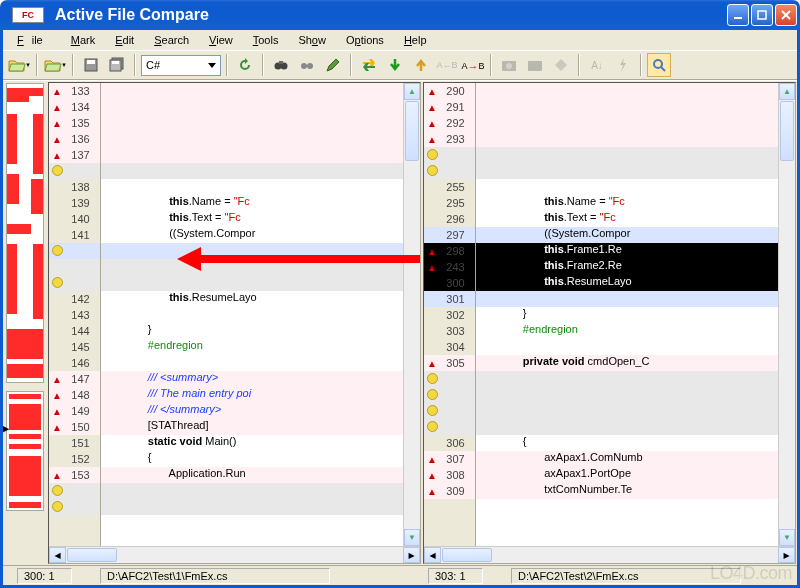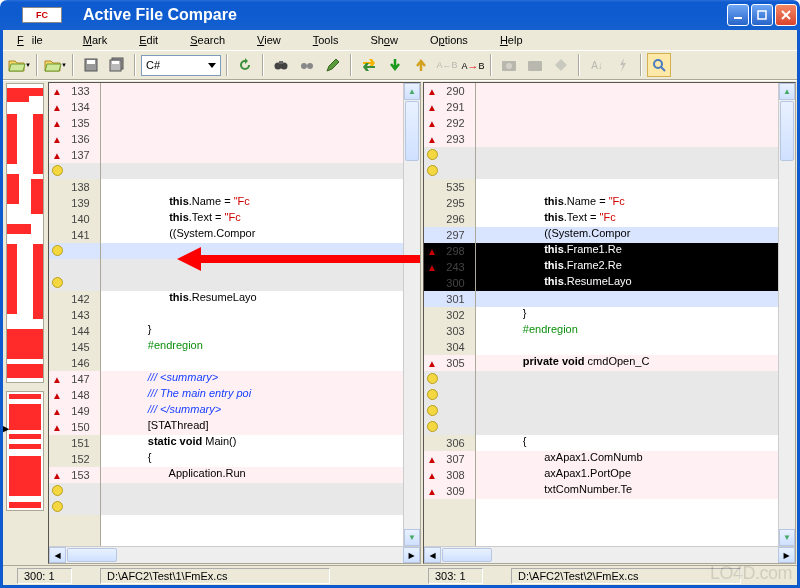--- a/index.html
+++ b/index.html
@@ -1,30 +1,30 @@
 <!DOCTYPE html>
 <html><head>
 <meta charset="utf-8">
 <style>
 * { margin: 0; padding: 0; box-sizing: border-box; font-family: "Tahoma", sans-serif; font-size: 11px; }
 body { width: 800px; height: 588px; background: #fff; position: relative; overflow: hidden; }
 
 
 .titlebar { height: 30px; background: linear-gradient(to bottom, #2a6fd9 0%, #0d5bcf 8%, #0d5bcf 50%, #1560d0 100%); display: flex; align-items: center; padding: 0 3px; border-top-left-radius: 7px; border-top-right-radius: 7px; }
-.titlebar .app-icon { width: 40px; height: 16px; margin: 0 19px; background: #fff; display: inline-flex; align-items: center; justify-content: center; font-size: 9px; color: #c00; font-weight: bold; border: 1px solid #888; }
+.titlebar .app-icon { width: 32px; height: 16px; margin: 0 9px; background: #fff; display: inline-flex; align-items: center; justify-content: center; font-size: 9px; color: #c00; font-weight: bold; border: 1px solid #888; }
 .titlebar .title { color: #fff; font-weight: bold; font-size: 16px; flex: 1; padding-left: 2px; }
 .titlebar .win-btns { display: flex; gap: 2px; }
 .win-btn { width: 22px; height: 22px; border: 1px solid #fff; border-radius: 3px; display: flex; align-items: center; justify-content: center; color: #fff; font-weight: bold; font-size: 10px; }
 .win-btn.min, .win-btn.max { background: linear-gradient(to bottom, #6fa8f5, #2764ca); }
 .win-btn.close { background: linear-gradient(to bottom, #f58964, #d9442e); }
 
 .chrome-border { border-left: 3px solid #0d5bcf; border-right: 3px solid #0d5bcf; border-bottom: 3px solid #0d5bcf; height: calc(100% - 30px); display: flex; flex-direction: column; background: #ece9d8; }
 
 
-.menubar { height: 20px; display: flex; align-items: center; padding: 0 6px; gap: 16px; }
+.menubar { height: 20px; display: flex; align-items: center; padding: 0 6px; gap: 4px; }
 .menubar span { padding: 2px 8px; cursor: default; }
 .menubar span u { text-decoration: underline; }
 
 
 .toolbar { height: 30px; border-top: 1px solid #fff; border-bottom: 1px solid #aca899; display: flex; align-items: center; padding: 0 4px; gap: 2px; background: #ece9d8; }
 .tbtn { width: 24px; height: 24px; display: flex; align-items: center; justify-content: center; border: 1px solid transparent; }
 .tsep { width: 2px; height: 22px; border-left: 1px solid #aca899; border-right: 1px solid #fff; margin: 0 3px; }
 .lang-select { height: 21px; width: 80px; border: 1px solid #7f9db9; background: #fff; display: flex; align-items: center; padding: 0 4px; justify-content: space-between; }
 .lang-select .chev { width: 0; height: 0; border-left: 4px solid transparent; border-right: 4px solid transparent; border-top: 5px solid #000; }
 
@@ -418,21 +418,21 @@
               <div class="gl bg-gray">
                 <span class="dico"><span class="circ"></span></span>
                 <span class="lno"></span>
               </div>
               <div class="gl bg-gray">
                 <span class="dico"><span class="circ"></span></span>
                 <span class="lno"></span>
               </div>
               <div class="gl ">
                 <span class="dico"></span>
-                <span class="lno">535</span>
+                <span class="lno">255</span>
               </div>
               <div class="gl ">
                 <span class="dico"></span>
                 <span class="lno">295</span>
               </div>
               <div class="gl ">
                 <span class="dico"></span>
                 <span class="lno">296</span>
               </div>
               <div class="gl bg-lblue">

